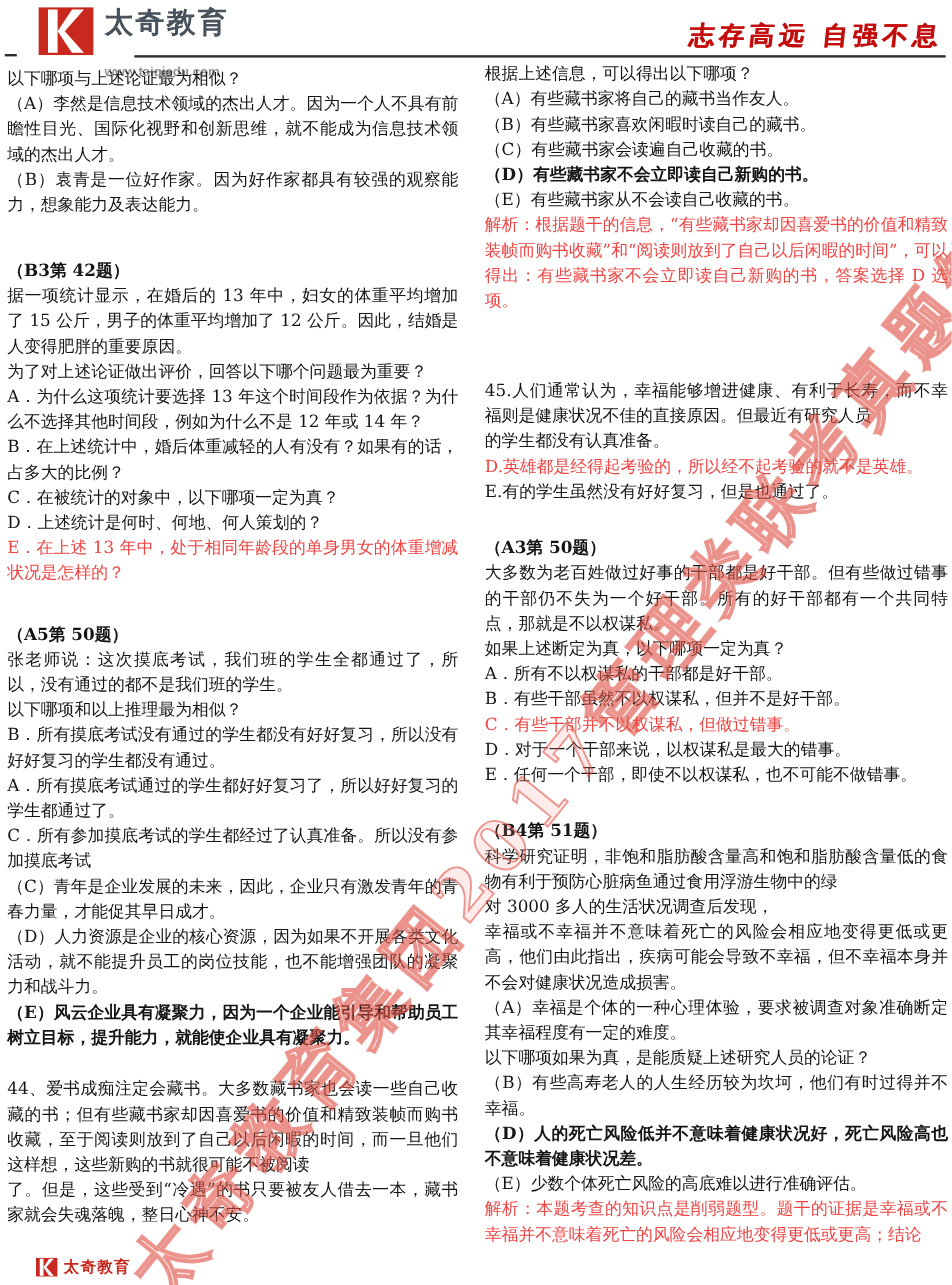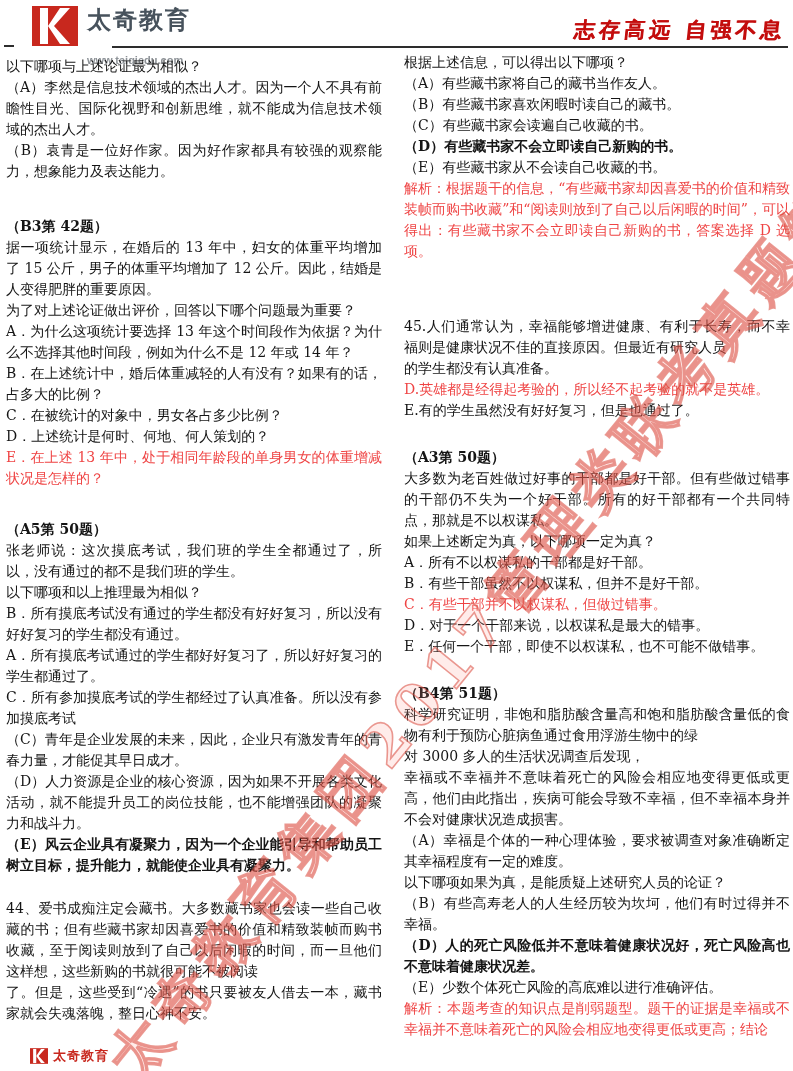--- a/index.html
+++ b/index.html
@@ -82,21 +82,21 @@
 <div class="col col-left">
     <p class="">以下哪项与上述论证最为相似？</p>
     <p class="">（A）李然是信息技术领域的杰出人才。因为一个人不具有前瞻性目光、国际化视野和创新思维，就不能成为信息技术领域的杰出人才。</p>
     <p class="">（B）袁青是一位好作家。因为好作家都具有较强的观察能力，想象能力及表达能力。</p>
     <div class="sp" style="height: 34px;"></div>
     <p class="b">（B3第 42题）</p>
     <p class="">据一项统计显示，在婚后的 13 年中，妇女的体重平均增加了 15 公斤，男子的体重平均增加了 12 公斤。因此，结婚是人变得肥胖的重要原因。</p>
     <p class="">为了对上述论证做出评价，回答以下哪个问题最为重要？</p>
     <p class="">A．为什么这项统计要选择 13 年这个时间段作为依据？为什么不选择其他时间段，例如为什么不是 12 年或 14 年？</p>
     <p class="">B．在上述统计中，婚后体重减轻的人有没有？如果有的话，占多大的比例？</p>
-    <p class="">C．在被统计的对象中，男女各占多少比例？</p>
+    <p class="">C．在被统计的对象中，以下哪项一定为真？</p>
     <p class="">D．上述统计是何时、何地、何人策划的？</p>
     <p class="red">E．在上述 13 年中，处于相同年龄段的单身男女的体重增减状况是怎样的？</p>
     <div class="sp" style="height: 30px;"></div>
     <p class="b">（A5第 50题）</p>
     <p class="ind">张老师说：这次摸底考试，我们班的学生全都通过了，所以，没有通过的都不是我们班的学生。</p>
     <p class="ind">以下哪项和以上推理最为相似？</p>
     <p class="ind">B．所有摸底考试没有通过的学生都没有好好复习，所以没有好好复习的学生都没有通过。</p>
     <p class="ind">A．所有摸底考试通过的学生都好好复习了，所以好好复习的学生都通过了。</p>
     <p class="ind">C．所有参加摸底考试的学生都经过了认真准备。所以没有参加摸底考试</p>
     <p class="">（C）青年是企业发展的未来，因此，企业只有激发青年的青春力量，才能促其早日成才。</p>

